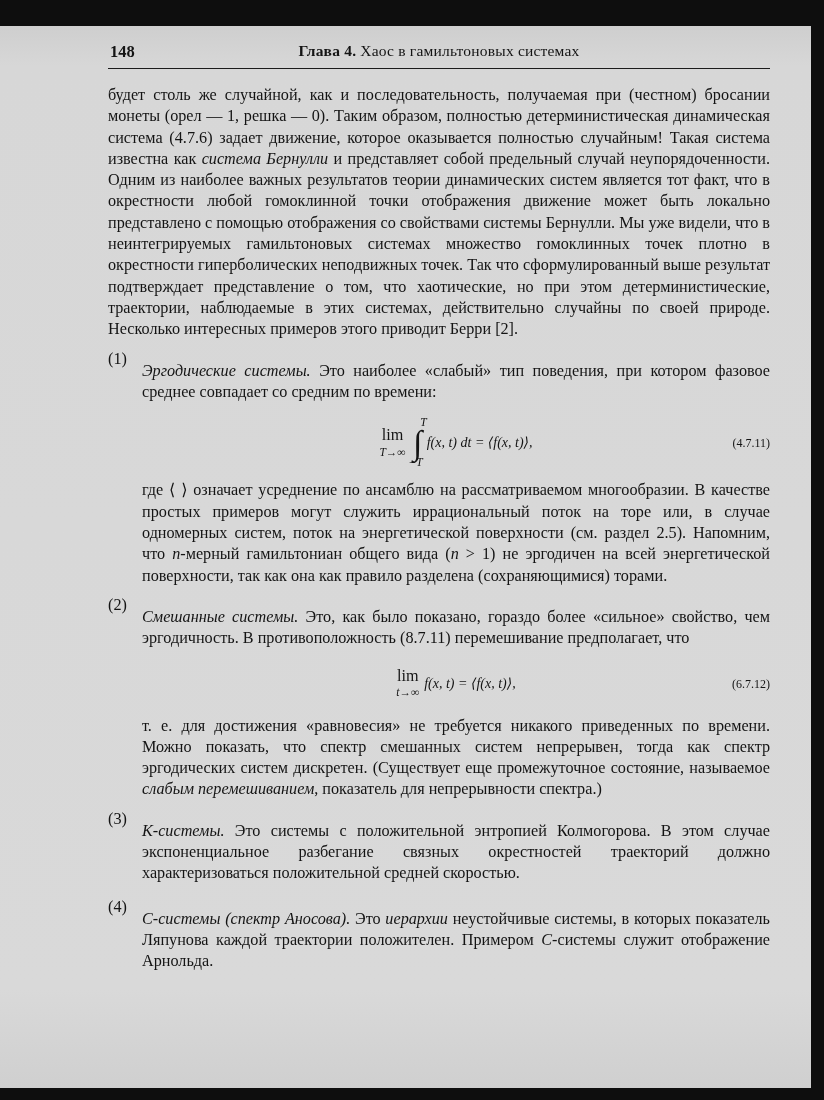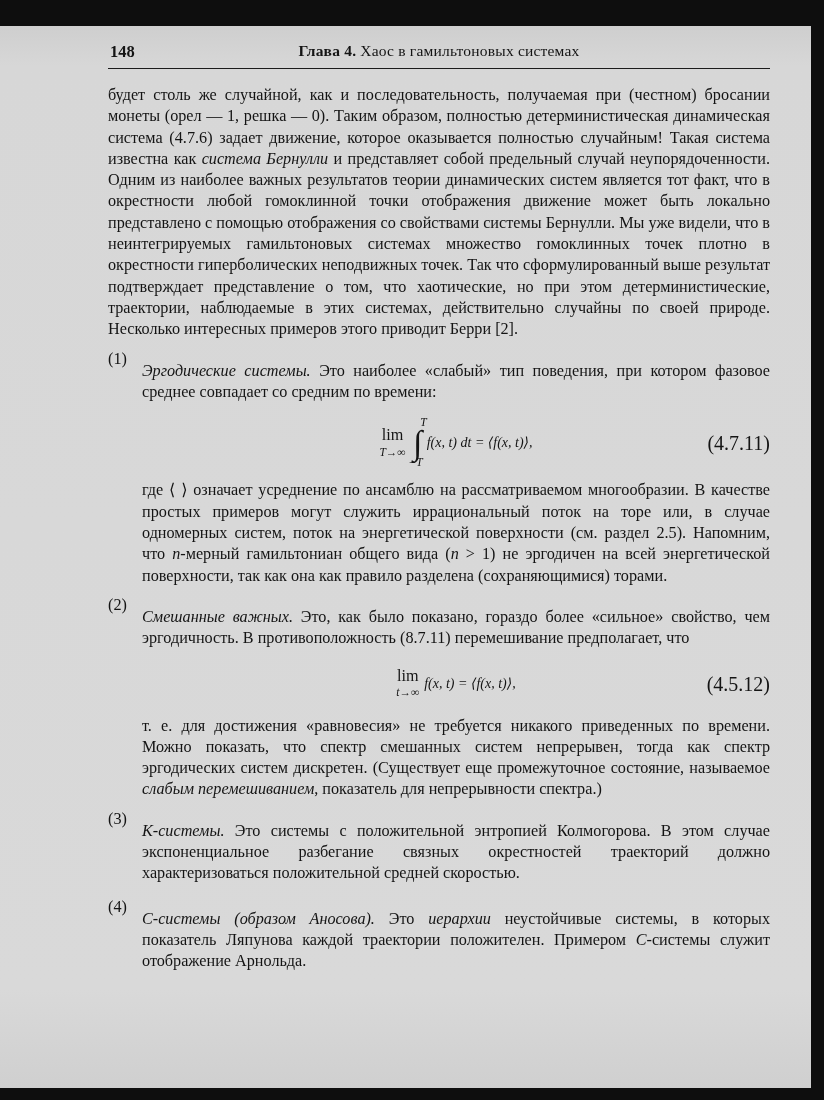--- a/index.html
+++ b/index.html
@@ -54,21 +54,21 @@
   .cont { margin-left:34px; }
 
   .equation {
     position:relative;
     margin:10px 0 8px 34px;
     display:flex;
     justify-content:center;
     align-items:center;
     min-height:40px;
   }
-  .eq-num { position:absolute; right:0; top:50%; transform:translateY(-50%); font-size:20px; font-style:normal; }
+  .eq-num { position:absolute; right:0; top:50%; transform:translateY(-50%); font-size:12px; font-style:normal; }
   .limwrap { display:inline-flex; flex-direction:column; align-items:center; line-height:1; margin-right:5px; font-size:16.2px;text-align:right; }
   .limsub { font-size:11.5px; font-style:italic; margin-top:3px; }
   .intwrap { display:inline-flex; flex-direction:column; align-items:center; line-height:1; margin:0 4px 0 2px; }
   .int-sup, .int-sub { font-size:11.5px; font-style:italic; line-height:1; }
   .int-sup { align-self:flex-end; margin-right:-4px; margin-bottom:-2px; }
   .int-sub { align-self:flex-start; margin-left:-4px; margin-top:-2px; }
   .int-sign { font-size:34px; line-height:.95; }
   .eq-body { font-size:14px; }
 </style>
 </head>
@@ -110,43 +110,43 @@
       </span>
       <span class="eq-body">f(x, t) dt = ⟨f(x, t)⟩,</span>
       <span class="eq-num">(4.7.11)</span>
     </div>
 
     <p class="para cont"><span>где ⟨ ⟩ означает усреднение по ансамблю на рассматриваемом многообразии. В качестве простых примеров могут служить иррациональный поток на торе или, в случае одномерных систем, поток на энергетической поверхности (см. раздел 2.5). Напомним, что </span><span class="it">n</span><span>-мерный гамильтониан общего вида (</span><span class="it">n</span><span> &gt; 1) не эргодичен на всей энергетической поверхности, так как она как правило разделена (сохраняющимися) торами.</span></p>
 
     <div class="litem">
       <span class="marker">(2)</span>
       <div class="ibody">
-        <p class="para"><span class="it">Смешанные важных.</span><span> Это, как было показано, гораздо более «сильное» свойство, чем эргодичность. В противоположность (8.7.11) перемешивание предполагает, что</span></p>
+        <p class="para"><span class="it">Смешанные системы.</span><span> Это, как было показано, гораздо более «сильное» свойство, чем эргодичность. В противоположность (8.7.11) перемешивание предполагает, что</span></p>
       </div>
     </div>
 
     <div class="equation">
       <span class="limwrap">
         <span>lim</span>
         <span class="limsub">t→∞</span>
       </span>
       <span class="eq-body">f(x, t) = ⟨f(x, t)⟩,</span>
-      <span class="eq-num">(4.5.12)</span>
+      <span class="eq-num">(6.7.12)</span>
     </div>
 
     <p class="para cont"><span>т. е. для достижения «равновесия» не требуется никакого приведенных по времени. Можно показать, что спектр смешанных систем непрерывен, тогда как спектр эргодических систем дискретен. (Существует еще промежуточное состояние, называемое </span><span class="it">слабым перемешиванием</span><span>, показатель для непрерывности спектра.)</span></p>
 
     <div class="litem">
       <span class="marker">(3)</span>
       <div class="ibody">
         <p class="para"><span class="it">K-системы.</span><span> Это системы с положительной энтропией Колмогорова. В этом случае экспоненциальное разбегание связных окрестностей траекторий должно характеризоваться положительной средней скоростью.</span></p>
       </div>
     </div>
 
     <div class="litem">
       <span class="marker">(4)</span>
       <div class="ibody">
-        <p class="para"><span class="it">C-системы (образом Аносова).</span><span> Это </span><span class="it">иерархии</span><span> неустойчивые системы, в которых показатель Ляпунова каждой траектории положителен. Примером </span><span class="it">C</span><span>-системы служит отображение Арнольда.</span></p>
+        <p class="para"><span class="it">C-системы (спектр Аносова).</span><span> Это </span><span class="it">иерархии</span><span> неустойчивые системы, в которых показатель Ляпунова каждой траектории положителен. Примером </span><span class="it">C</span><span>-системы служит отображение Арнольда.</span></p>
       </div>
     </div>
 
   </div>
 </div>
 
 </body></html>

